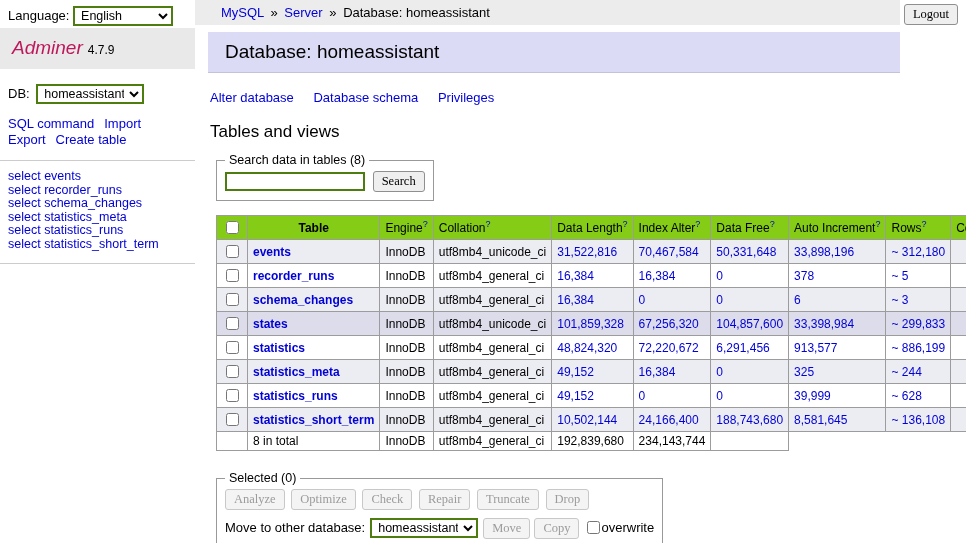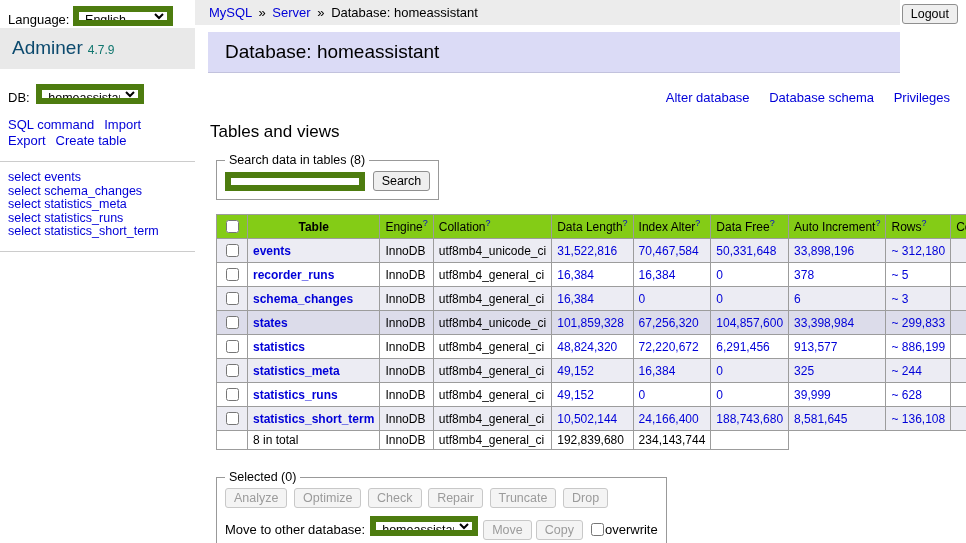--- a/index.html
+++ b/index.html
@@ -12,56 +12,56 @@
   a { color: #0000d8; text-decoration: none; cursor: pointer; }
 
   .wrap { display: flex; width: 966px; height: 543px; }
 
   
   #sidebar { flex: 0 0 195px; width: 195px; }
   .lang-row { padding: 6px 0 4px 8px; height: 28px; white-space: nowrap; }
   .lang-row select { width: 100px; }
   select, input[type=text] {
     font-family: "Liberation Sans", sans-serif; font-size: 12.5px;
-    border: 6px solid #4d7c0f; background: #fff; height: 20px; padding: 0 2px;
+    border: 2px solid #4d7c0f; background: #fff; height: 20px; padding: 0 2px;
   }
   .logo { background: #e9e9e9; padding: 9px 12px 10px; }
-  .logo .brand { font-size: 19px; color: #0c4a6e; }
-  .logo .version { font-size: 12px; color: #0f766e; margin-left: 5px; }
+  .logo .brand { font-size: 19px; font-style: italic; color: #be185d; }
+  .logo .version { font-size: 12px; color: #000000; margin-left: 5px; }
   .db-row { padding: 15px 8px 12px; }
   .db-row select { width: 108px; margin-left: 3px; }
   .sb-links { padding: 0 8px 12px; margin: 0; border-bottom: 1px solid #ccc; line-height: 16px; }
   .sb-links a { margin-right: 10px; text-align: center; }
   .tables-list { list-style: none; margin: 0; padding: 9px 8px 12px; border-bottom: 1px solid #ccc; }
   .tables-list li { font-size: 12.5px; line-height: 13.5px; white-space: nowrap; }
 
   
   #main { flex: 1; min-width: 0; }
   .topstrip { display: flex; }
   .crumb {
     flex: 1; background: #ececec; height: 25px; line-height: 25px;
-    padding-left: 14px; white-space: nowrap;
+    padding-left: 26px; white-space: nowrap;
   }
   .crumb .sep { color: #000; padding: 0 3px; }
   .logout-area { width: 66px; padding: 4px 8px 0 0; text-align: right; }
 
   button {
-    font-family: Liberation Sans, sans-serif; font-size: 12.5px;
+    font-family: Liberation Serif, serif; font-size: 12.5px;
     background: #efefef; border: 1px solid #8f8f8f; border-radius: 3px;
     padding: 2px 8px; color: #000; cursor: pointer;
   }
   button:disabled { color: #9b9b9b; background: #f4f4f4; border-color: #c8c8c8; cursor: default; }
 
   .content { padding: 0 0 0 14px; }
   h1.page-title {
     background: #dbdbf6; border-bottom: 1px solid #c2c2dd;
     font-size: 19px; font-weight: normal;
     margin: 7px 66px 0 -1px; padding: 9px 17px;
   }
-  .action-links { margin: 17px 0 0 1px; text-align: right; }
+  .action-links { margin: 17px 0 0 1px; }
   .action-links a, .create-links a, .routine-links a { margin-right: 16px; }
   h2 { font-size: 17px; font-weight: normal; margin: 17px 0 0 1px; }
 
   fieldset {
     display: inline-block; border: 1px solid #999; border-radius: 0;
     margin: 11px 0 0 7px; padding: 4px 8px 8px;
   }
   legend { padding: 0 4px; font-size: 12.5px; }
   .search-fs input[type=text] { width: 140px; height: 19px; }
   .search-fs button { margin-left: 4px; }
@@ -127,20 +127,21 @@
       </select>
     </div>
 
     <p class="sb-links">
       <a>SQL command</a><a>Import</a><br>
       <a>Export</a><a>Create table</a>
     </p>
 
     <ul class="tables-list">
       <li><a>select</a> <a>events</a></li>
+      <li><a>select</a> <a>recorder_runs</a></li>
       <li><a>select</a> <a>schema_changes</a></li>
       <li><a>select</a> <a>statistics_meta</a></li>
       <li><a>select</a> <a>statistics_runs</a></li>
       <li><a>select</a> <a>statistics_short_term</a></li>
     </ul>
   </div>
 
   <div id="main">
     <div class="topstrip">
       <div class="crumb">

